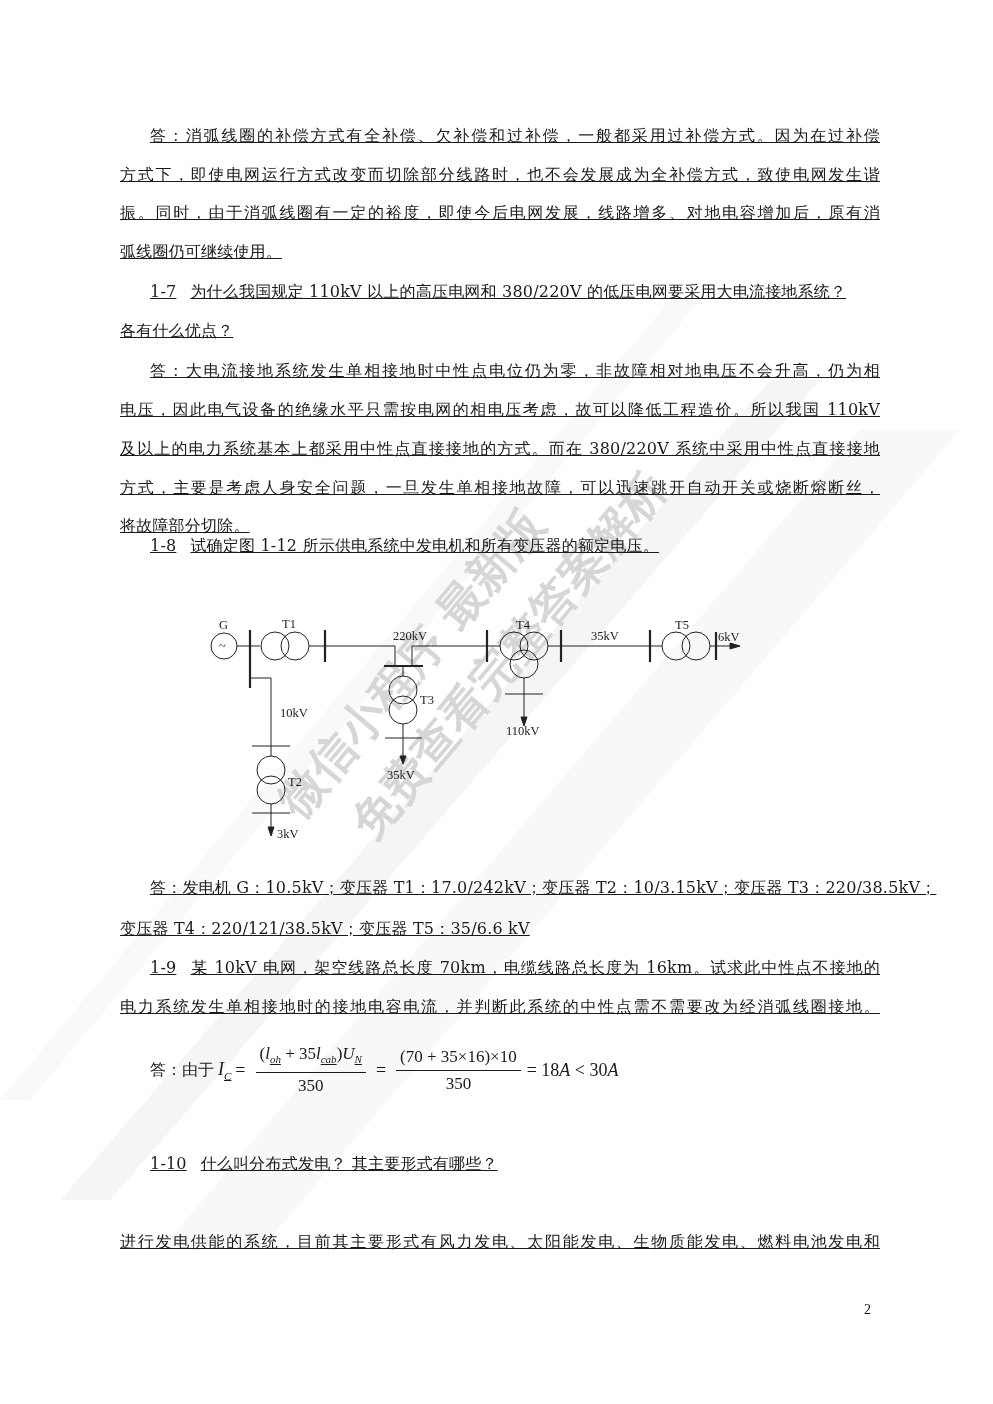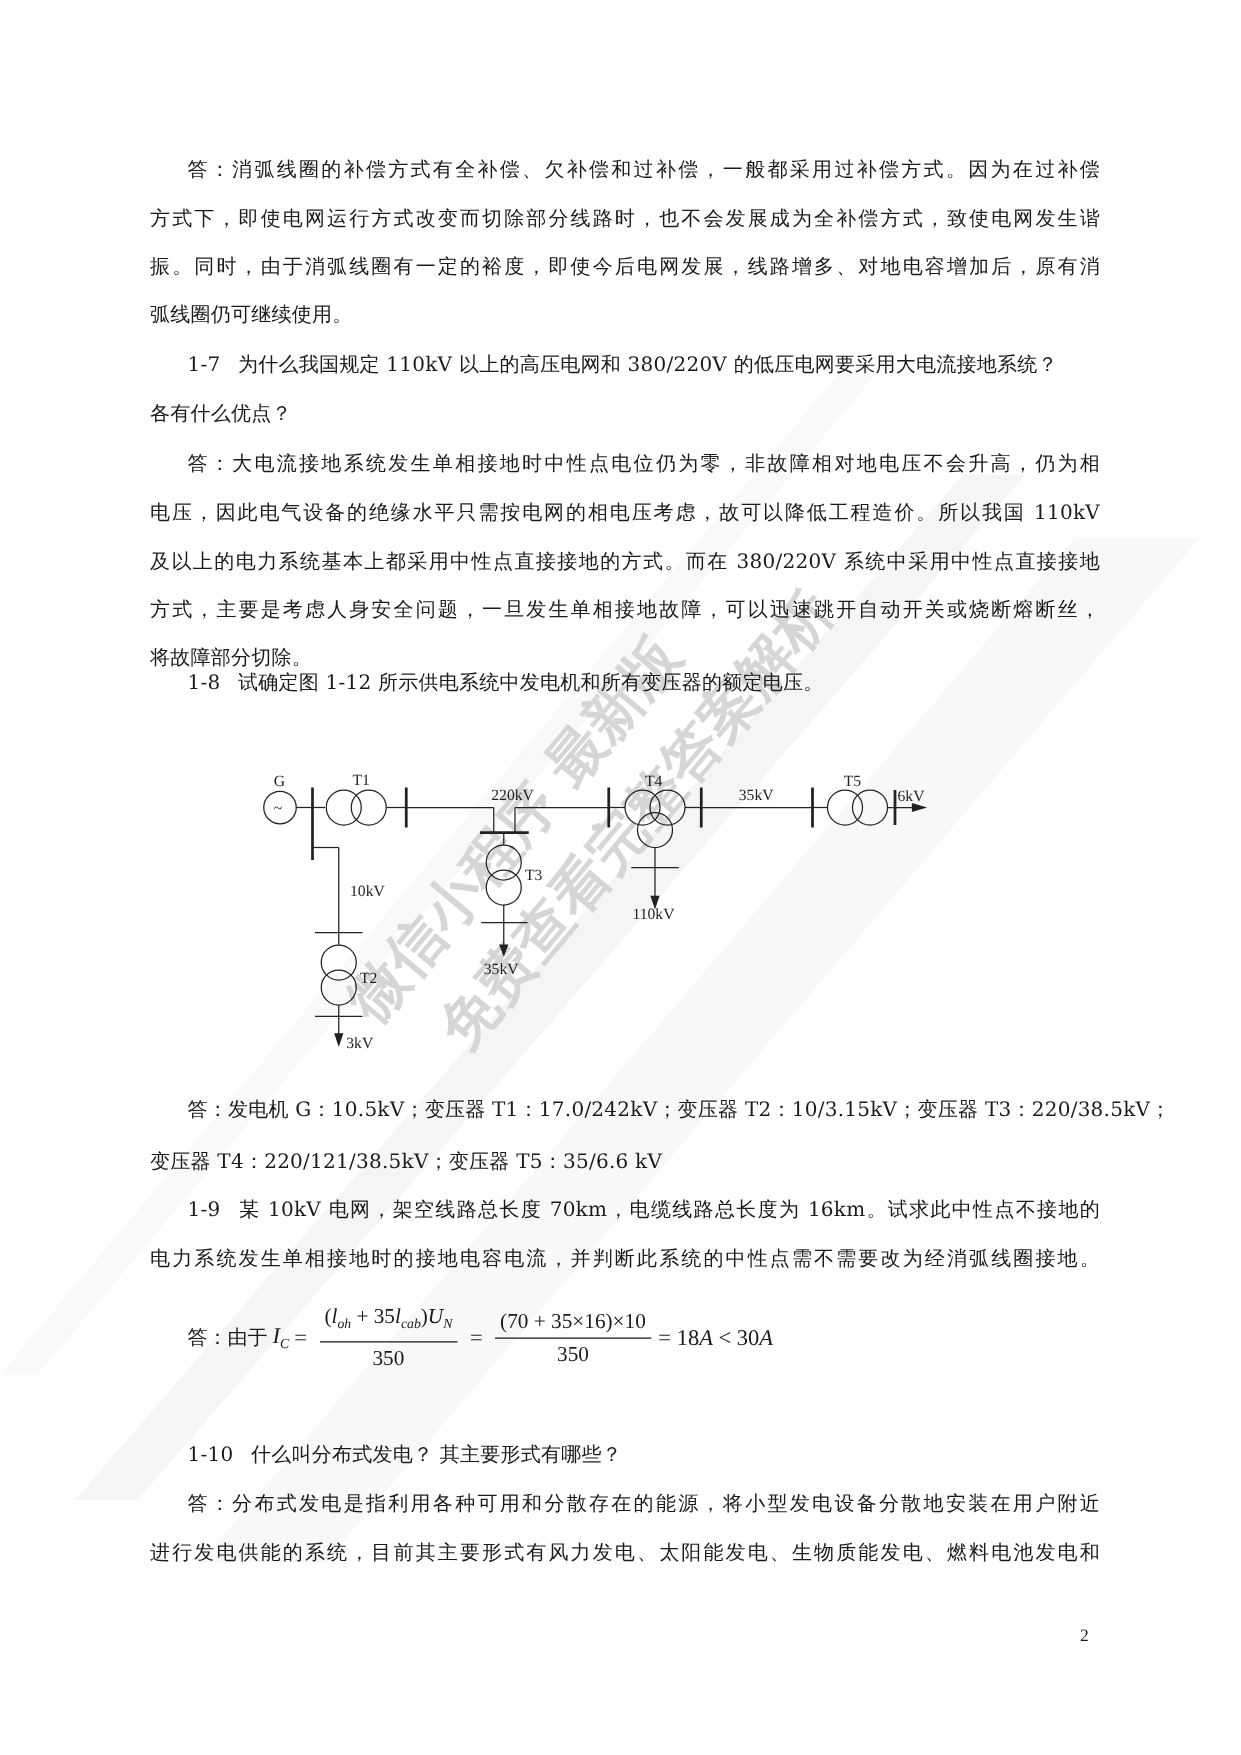--- a/index.html
+++ b/index.html
@@ -1,35 +1,35 @@
 <!DOCTYPE html>
 <html><head>
 <meta charset="utf-8">
 <style>
   html, body { margin: 0; padding: 0; background: #ffffff; }
   body { width: 993px; height: 1404px; position: relative; overflow: hidden;
          font-family: "DejaVu Serif", "Liberation Serif", serif; color: #1a1a1a; }
   .page { position: absolute; left: 0; top: 0; width: 993px; height: 1404px; }
   .watermark { position: absolute; left: 0; top: 0; width: 993px; height: 1404px; pointer-events: none; z-index: 0; }
   .line { position: absolute; left: 120px; width: 760px; font-size: 16px; line-height: 20px;
-          white-space: nowrap; letter-spacing: 0.2px; z-index: 1; }
+          white-space: nowrap; letter-spacing: 0.2px; z-index: 1; text-decoration: underline; }
   .indent { left: 150px; width: 730px; }
   .justify { text-align: justify; text-align-last: justify; }
   .qnum { margin-right: 14px; }
   .diagram { position: absolute; left: 200px; top: 608px; width: 560px; height: 245px; z-index: 1; }
   .diagram text { font-family: "Liberation Serif", serif; font-size: 12.5px; fill: #222; }
   .formula { position: absolute; left: 150px; top: 1040px; height: 60px; z-index: 1;
              display: flex; align-items: center; font-size: 16px; }
   .frac { display: inline-flex; flex-direction: column; align-items: center; margin: 0 6px;
           font-family: "Liberation Serif", serif; font-size: 17px; }
   .frac .num { padding: 0 4px 2px 4px; border-bottom: 1px solid #1a1a1a; line-height: 22px; }
   .frac .den { padding-top: 2px; line-height: 22px; }
   .math { font-family: "Liberation Serif", serif; font-size: 18px; }
   .it { font-style: italic; }
-  sub { font-size: 11px; }
+  sub { font-size: 11px; text-decoration: underline; }
   .pagenum { position: absolute; left: 864px; top: 1302px; font-size: 14px;
              font-family: "Liberation Serif", serif; z-index: 1; }
 </style>
 </head>
 <body>
 
 <div class="page">
 
   <svg class="watermark" viewBox="0 0 993 1404">
     <g opacity="0.55">
@@ -159,17 +159,16 @@
       <span class="num">(70 + 35×16)×10</span>
       <span class="den">350</span>
     </span>
     <span class="math"><span>= 18</span><span class="it">A</span><span> &lt; 30</span><span class="it">A</span></span>
   </div>
 
 
   <div class="line indent" style="top:1154px">
     <span class="qnum">1-10</span><span>什么叫分布式发电？ 其主要形式有哪些？</span>
   </div>
-  <div class="line indent justify" style="top:1193px">答：分布式发电是指利用各种可用和分散存在的能源，将小型发电设备分散地安装在用户附近</div>
   <div class="line justify" style="top:1232px">进行发电供能的系统，目前其主要形式有风力发电、太阳能发电、生物质能发电、燃料电池发电和</div>
 
   <div class="pagenum">2</div>
 </div>
 
 </body></html>

